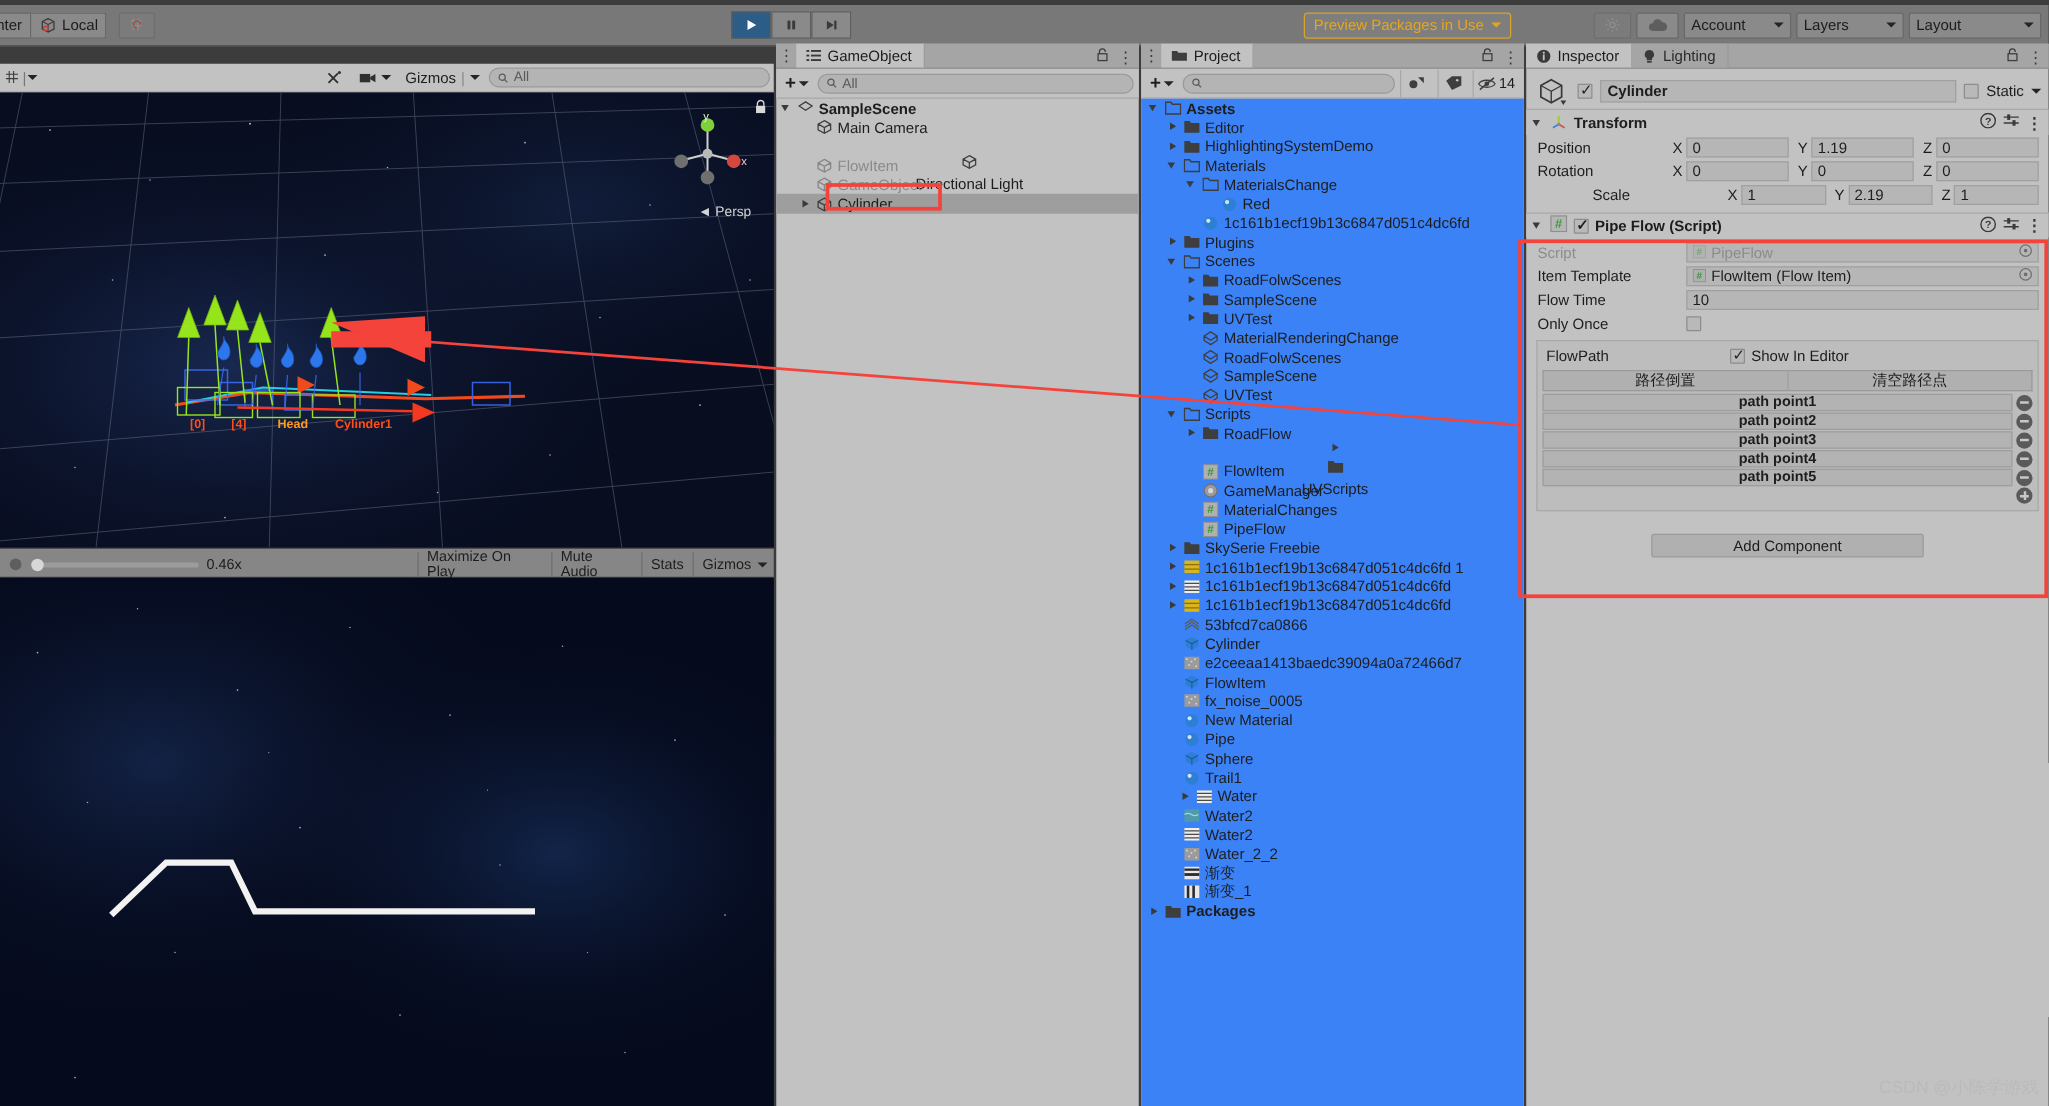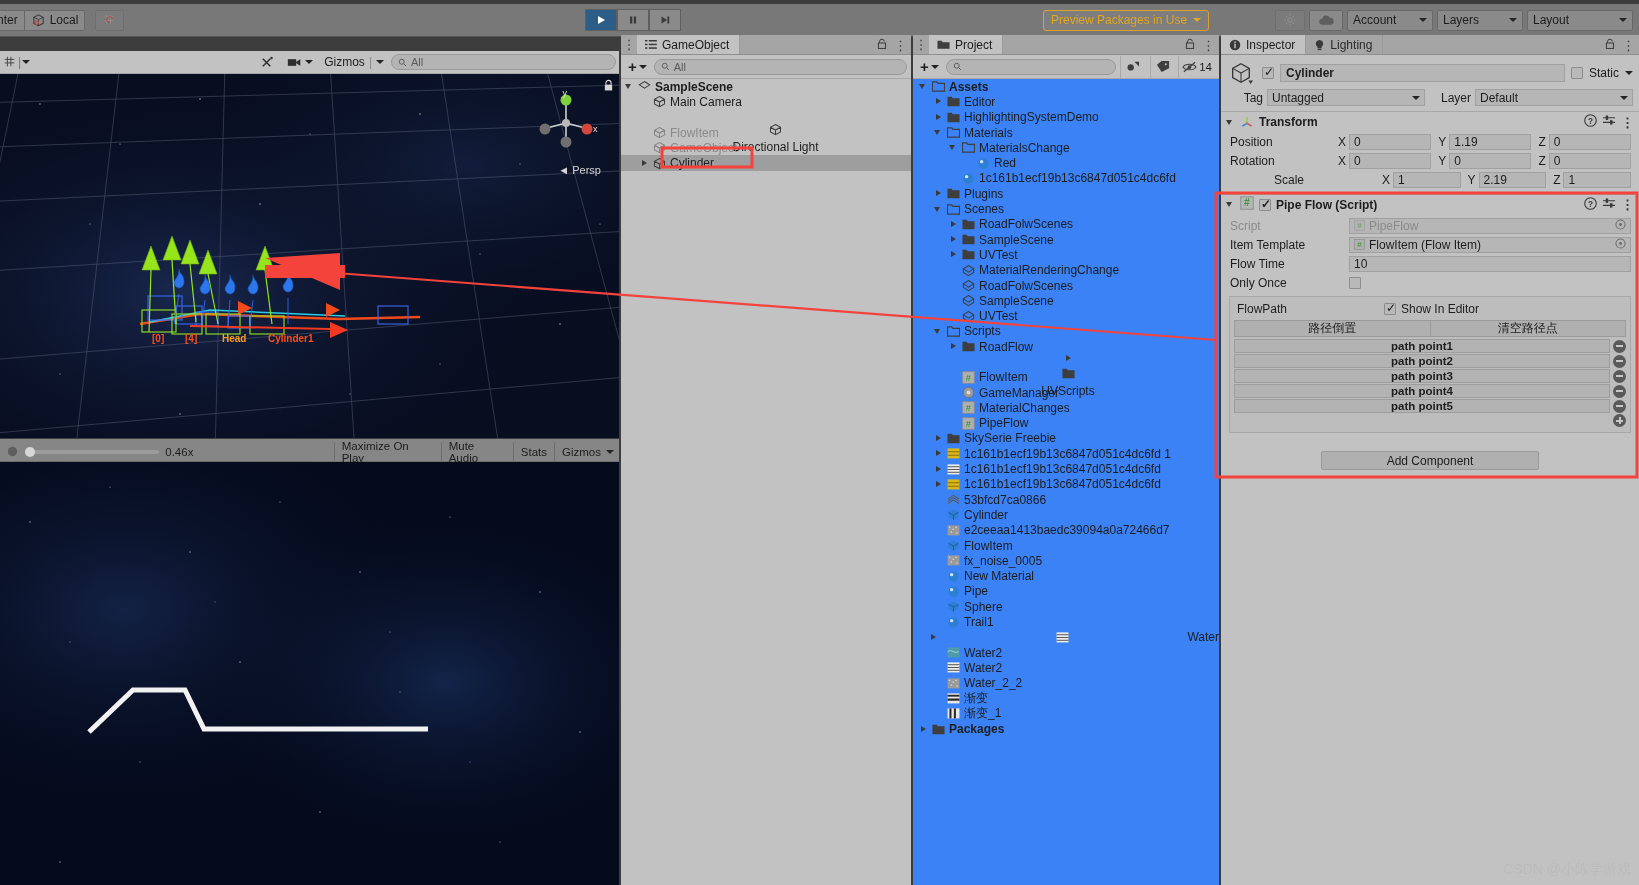--- a/index.html
+++ b/index.html
@@ -838,21 +838,21 @@
         <span>Sphere</span>
       </div>
       <div class="tree-row" style="padding-left: 21px;">
         <span class="arrow "></span>
         <svg width="13" height="13" viewBox="0 0 14 14" class="ic">
           <circle cx="7" cy="7" r="5.6" fill="#2d7fd4"></circle>
           <circle cx="5" cy="5" r="1.8" fill="#cfe6fb"></circle>
         </svg>
         <span>Trail1</span>
       </div>
-      <div class="tree-row" style="padding-left: 16px; justify-content: space-between;">
+      <div class="tree-row" style="padding-left: 31px;">
         <span class="arrow closed"></span>
         <svg width="13" height="13" viewBox="0 0 14 14" class="ic">
           <rect x="0.6" y="1.5" width="12.8" height="10.8" fill="#ededed"></rect>
           <path d="M0.6 4 h12.8 M0.6 7 h12.8 M0.6 10 h12.8" stroke="#4a4a4a" stroke-width="1"></path>
         </svg>
         <span>Water</span>
       </div>
       <div class="tree-row" style="padding-left: 21px;">
         <span class="arrow "></span>
         <svg width="13" height="13" viewBox="0 0 14 14" class="ic">
@@ -947,32 +947,20 @@
     </svg>
     <div class="chk on" style="margin-left:3px;"></div>
     <div style="flex:1;background:#b6b6b6;border:1px solid #a0a0a0;height:18px;display:flex;align-items:center;padding:0 5px;font-weight:bold;color:#1d1d1d;">
       <span>Cylinder</span>
     </div>
     <div class="chk"></div>
     <span style="color:#1d1d1d;">Static</span>
     <span class="caret"></span>
   </div>
 
-  <div style="display:flex;align-items:center;padding:2px 6px 5px 8px;gap:4px;">
-    <span style="width:34px;text-align:right;color:#1d1d1d;">Tag</span>
-    <div class="ifield" style="height:17px;justify-content:space-between;">
-      <span>Untagged</span>
-      <span class="caret"></span>
-    </div>
-    <span style="width:42px;text-align:right;color:#1d1d1d;">Layer</span>
-    <div class="ifield" style="height:17px;justify-content:space-between;">
-      <span>Default</span>
-      <span class="caret"></span>
-    </div>
-  </div>
 
   <div style="border-top:1px solid #a8a8a8;">
     <div class="comp-header">
       <span class="arrow open"></span>
       <svg width="14" height="14" viewBox="0 0 15 15">
         <path d="M7.5 2 L7.5 9" stroke="#9ccc3b" stroke-width="1.6"></path>
         <path d="M7.5 9 L2.5 12" stroke="#3b82d8" stroke-width="1.6"></path>
         <path d="M7.5 9 L12.5 12" stroke="#d85050" stroke-width="1.6"></path>
         <circle cx="7.5" cy="9" r="1.2" fill="#888"></circle>
       </svg>

